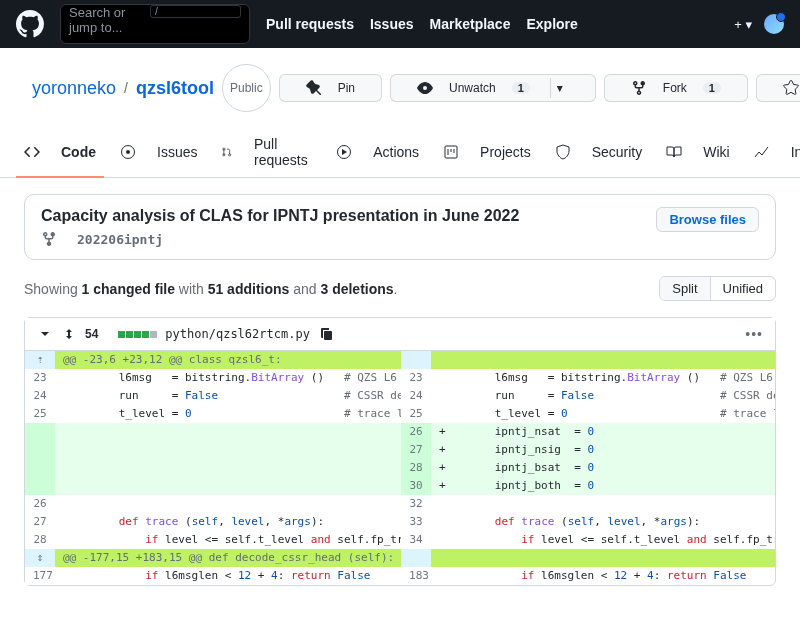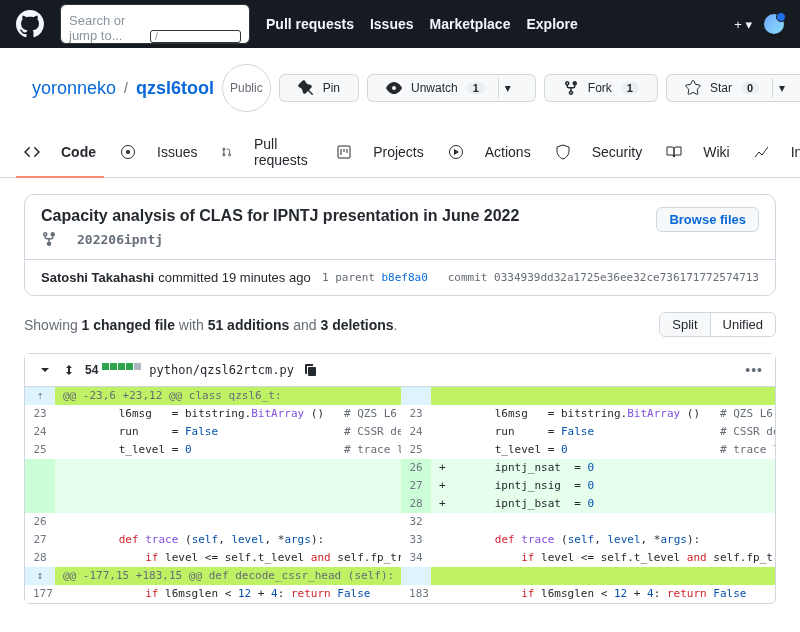--- a/index.html
+++ b/index.html
@@ -1,32 +1,32 @@
 <!DOCTYPE html>
 <html><head>
 <meta charset="utf-8">
 <style>
 *{margin:0;padding:0;box-sizing:border-box}
 body{font-family:-apple-system,BlinkMacSystemFont,"Segoe UI",Helvetica,Arial,sans-serif;font-size:14px;color:#24292f;background:#fff;width:800px}
 .topbar{background:#161b22;height:48px;display:flex;align-items:center;padding:0 16px;gap:16px}
-.search-box{background:#ffffff;border:1px solid #30363d;border-radius:6px;height:40px;width:190px;display:flex;align-items:flex-end;padding:0 8px;color:#8b949e;font-size:13px}
+.search-box{background:#000000;border:1px solid #30363d;border-radius:6px;height:40px;width:190px;display:flex;align-items:flex-start;padding:0 8px;color:#8b949e;font-size:13px}
 .search-box span{flex:1}
 .kbd{border:1px solid #30363d;border-radius:3px;padding:0 4px;font-size:10px;color:#8b949e}
 .nav-links{display:flex;gap:16px}
 .nav-links a{color:#f0f6fc;text-decoration:none;font-size:14px;font-weight:600}
 .topbar-right{margin-left:auto;display:flex;align-items:center;gap:12px;color:#f0f6fc}
 .avatar{width:20px;height:20px;border-radius:50%;background:linear-gradient(135deg,#6ea8fe,#8bdff9);position:relative}
 .avatar::after{content:"";position:absolute;top:-2px;right:-2px;width:8px;height:8px;background:#1f6feb;border-radius:50%;border:1px solid #161b22}
 .repo-header{padding:16px 24px 0}
 .repo-title{display:flex;align-items:center;gap:8px;margin-bottom:16px}
 .repo-title a{color:#0969da;text-decoration:none;font-size:18px}
 .repo-title .name{font-weight:600}
 .badge{border:1px solid #d0d7de;border-radius:2em;padding:16px 7px;font-size:12px;color:#656d76;font-weight:500}
 .repo-actions{margin-left:auto;display:flex;gap:8px}
-.btn{background:#f6f8fa;border:1px solid rgba(27,31,36,.15);border-radius:6px;padding:3px 18px;font-size:12px;display:inline-flex;align-items:center;gap:9px;color:#24292f;font-weight:500;cursor:pointer}
+.btn{background:#f6f8fa;border:1px solid rgba(27,31,36,.15);border-radius:6px;padding:3px 26px;font-size:12px;display:inline-flex;align-items:center;gap:16px;color:#24292f;font-weight:500;cursor:pointer}
 .btn .count{background:#eaeef2;border-radius:2em;padding:0 6px;font-size:11px;font-weight:600}
 .btn-split{border-left:1px solid rgba(27,31,36,.15);padding:3px 6px;margin-left:4px}
 .tabs{display:flex;gap:8px;border-bottom:1px solid #d0d7de;padding:0 16px}
 .tab{padding:8px 8px;display:flex;align-items:center;gap:21px;color:#24292f;font-size:14px;border-bottom:2px solid transparent;margin-bottom:-1px;cursor:pointer}
 .tab.active{border-bottom-color:#fd8c73;font-weight:600}
 .tab svg{width:16px;height:16px}
 .main{padding:16px 24px}
 .commit-box{border:1px solid #d0d7de;border-radius:10px;margin-bottom:16px}
 .commit-head{padding:12px 16px;display:flex;align-items:flex-start;justify-content:space-between}
 .commit-head h2{font-size:16px;font-weight:600;margin-bottom:6px}
@@ -39,21 +39,21 @@
 .mono{font-family:ui-monospace,SFMono-Regular,Menlo,monospace}
 .stats-row{display:flex;align-items:center;margin-bottom:16px;font-size:14px}
 .stats-row .summary{color:#656d76}
 .stats-row .summary b{color:#24292f;font-weight:600}
 .view-toggle{margin-left:auto;display:flex;border:1px solid #d0d7de;border-radius:6px;overflow:hidden}
 .view-toggle span{padding:4px 12px;font-size:13px;cursor:pointer}
 .view-toggle span:first-child{border-right:1px solid #d0d7de;background:#f6f8fa}
 .file-box{border:1px solid #d0d7de;border-radius:6px}
 .file-head{padding:8px 12px;display:flex;align-items:center;gap:8px;background:#fff;border-bottom:1px solid #d0d7de}
 .chevron{width:16px;height:16px;cursor:pointer}
-.diff-stats{display:flex;gap:4px;font-size:12px;font-weight:600}
+.diff-stats{display:flex;align-items:center;gap:20px;font-size:12px;font-weight:600}
 .diff-bars{display:flex;gap:1px}
 .diff-bars i{width:7px;height:7px;display:block}
 .bar-add{background:#2da44e}
 .bar-neutral{background:#afb8c1}
 .file-path{font-family:ui-monospace,SFMono-Regular,Menlo,monospace;font-size:12px}
 .kebab{margin-left:auto;cursor:pointer;color:#656d76;letter-spacing:1px}
 .diff-table{width:100%;border-collapse:collapse;font-family:ui-monospace,SFMono-Regular,Menlo,monospace;font-size:11px;table-layout:fixed}
 .diff-table td{padding:0 8px;line-height:18px;white-space:pre;vertical-align:top;overflow:hidden}
 .ln{width:32px;text-align:center;color:#6e7781;background:#fff;user-select:none;padding:0 6px}
 .hunk td{background:#bef264;color:#656d76}
@@ -151,31 +151,31 @@
       <span>Issues</span>
     </div>
   <div class="tab">
       <svg viewBox="0 0 16 16">
         <path fill="none" stroke="currentColor" d="M4 4v8M4 2.5a1.5 1.5 0 100 3 1.5 1.5 0 000-3zM4 10.5a1.5 1.5 0 100 3 1.5 1.5 0 000-3zM12 10.5a1.5 1.5 0 100 3 1.5 1.5 0 000-3zM12 11V6a2 2 0 00-2-2H8"></path>
       </svg>
       <span>Pull requests</span>
     </div>
   <div class="tab">
       <svg viewBox="0 0 16 16">
+        <circle cx="8" cy="8" r="6.5" fill="none" stroke="currentColor"></circle>
+        <path fill="currentColor" d="M6 5l5 3-5 3z"></path>
+      </svg>
+      <span>Actions</span>
+    </div>
+  <div class="tab">
+      <svg viewBox="0 0 16 16">
         <rect x="2" y="2" width="12" height="12" rx="1" fill="none" stroke="currentColor"></rect>
         <path stroke="currentColor" d="M5 5v6M8 5v3M11 5v4"></path>
       </svg>
       <span>Projects</span>
-    </div>
-  <div class="tab">
-      <svg viewBox="0 0 16 16">
-        <circle cx="8" cy="8" r="6.5" fill="none" stroke="currentColor"></circle>
-        <path fill="currentColor" d="M6 5l5 3-5 3z"></path>
-      </svg>
-      <span>Actions</span>
     </div>
   <div class="tab">
       <svg viewBox="0 0 16 16">
         <path fill="none" stroke="currentColor" d="M8 1l6 2v4c0 4-3 7-6 8-3-1-6-4-6-8V3z"></path>
       </svg>
       <span>Security</span>
     </div>
   <div class="tab">
       <svg viewBox="0 0 16 16">
         <path fill="none" stroke="currentColor" d="M1 3h5a2 2 0 012 2v8a2 2 0 00-2-2H1zM15 3h-5a2 2 0 00-2 2v8a2 2 0 012-2h5z"></path>
@@ -203,27 +203,20 @@
       <div>
         <h2>Capacity analysis of CLAS for IPNTJ presentation in June 2022</h2>
         <div class="branch">
             <svg class="icon" viewBox="0 0 16 16" fill="#656d76">
               <path d="M5 3.25a.75.75 0 11-1.5 0 .75.75 0 011.5 0zm0 2.122a2.25 2.25 0 10-1.5 0v.878A2.25 2.25 0 005.75 8.5h1.5v2.128a2.251 2.251 0 101.5 0V8.5h1.5a2.25 2.25 0 002.25-2.25v-.878a2.25 2.25 0 10-1.5 0v.878a.75.75 0 01-.75.75h-4.5A.75.75 0 015 6.25v-.878z"></path>
             </svg>
             <span class="mono" style="font-weight:600">202206ipntj</span>
           </div>
       </div>
       <button class="browse-btn">Browse files</button>
-    </div>
-    <div class="commit-meta">
-      <div class="left">
-          <b>Satoshi Takahashi</b>
-          <span> committed 19 minutes ago</span>
-        </div>
-      <div class="right"><span>1 parent </span><span class="mono" style="color:#0969da">b8ef8a0</span>&nbsp;&nbsp;&nbsp;<span>commit </span><span class="mono">0334939dd32a1725e36ee32ce736171772574713</span></div>
     </div>
   </div>
 
   <div class="stats-row">
     <div class="summary"><span>Showing </span><b>1 changed file</b><span> with </span><b>51 additions</b><span> and </span><b>3 deletions</b><span>.</span></div>
     <div class="view-toggle">
       <span>Split</span>
       <span>Unified</span>
     </div>
   </div>
@@ -311,20 +304,28 @@
             <td>      ipntj_nsig  = <span class="k-blue">0</span></td>
           </tr>
       <tr class="add">
             <td class="ln"></td>
             <td class="marker"></td>
             <td></td>
             <td class="ln">28</td>
             <td class="marker">+</td>
             <td>      ipntj_bsat  = <span class="k-blue">0</span></td>
           </tr>
+      <tr class="add">
+            <td class="ln"></td>
+            <td class="marker"></td>
+            <td></td>
+            <td class="ln">30</td>
+            <td class="marker">+</td>
+            <td>      ipntj_both  = <span class="k-blue">0</span></td>
+          </tr>
       <tr>
             <td class="ln">26</td>
             <td class="marker"></td>
             <td></td>
             <td class="ln">32</td>
             <td class="marker"></td>
             <td></td>
           </tr>
       <tr>
             <td class="ln">27</td>

